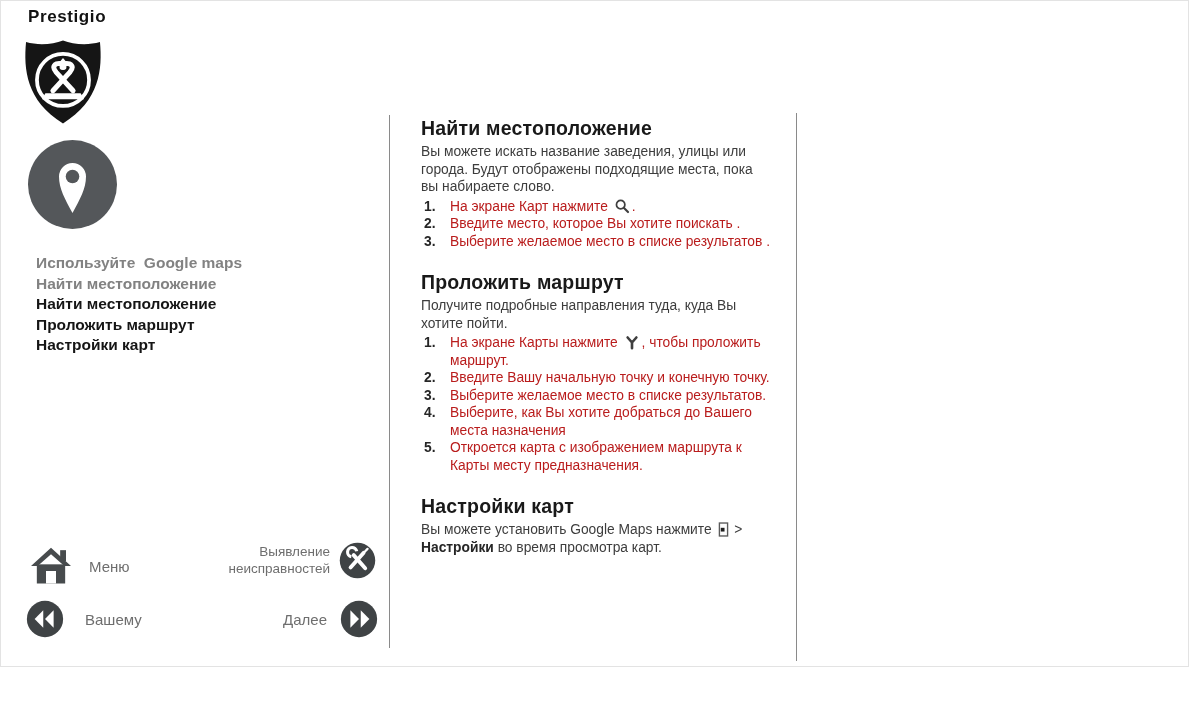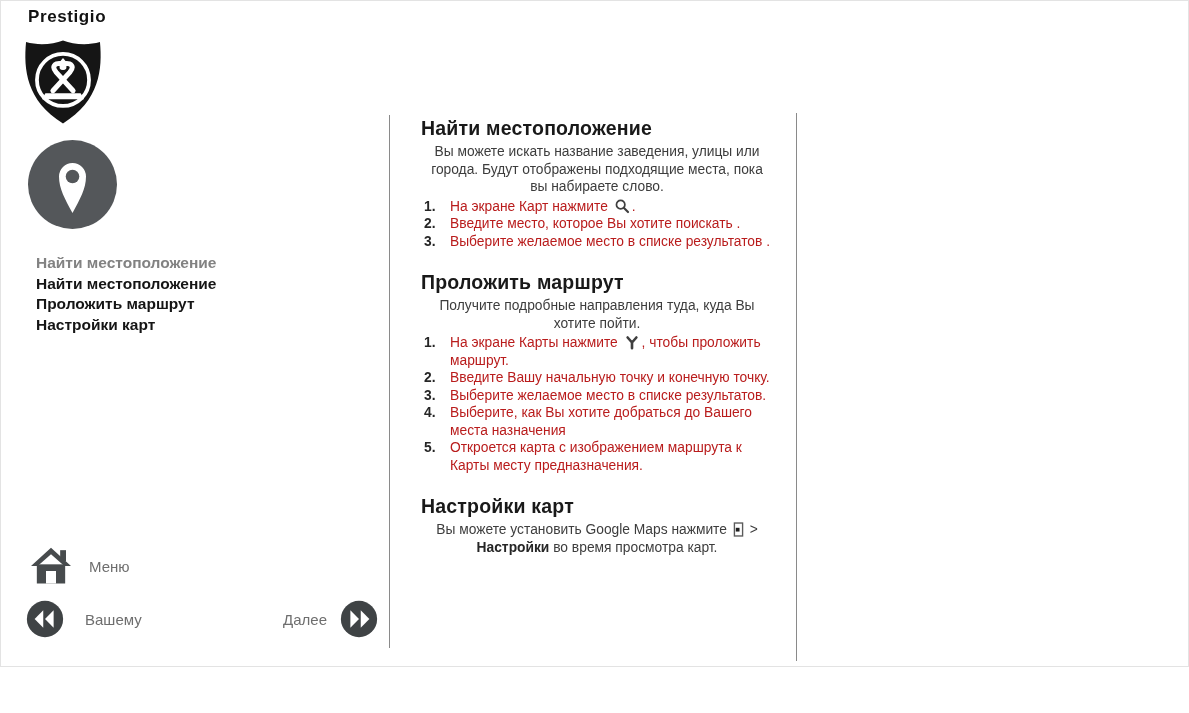--- a/index.html
+++ b/index.html
@@ -20,21 +20,21 @@
   #menu .item{color:#151515;white-space:pre;cursor:pointer;}
   #menu .item.muted{color:#828282;}
   
   .vrule{position:absolute;width:1px;background:#8a8a8a;}
   #rule-left{left:388px;top:114px;height:533px;}
   #rule-right{left:795px;top:112px;height:548px;}
   
   #content{position:absolute;left:420px;top:116px;width:352px;}
   .sec-h{font-size:19.5px;font-weight:bold;color:#191919;margin:0 0 3px 0;letter-spacing:.2px;}
   .sec-h.gap{margin-top:21px;}
-  .body{font-size:13.8px;line-height:17.5px;color:#3d3d3d;margin:0;text-align:center;}
+  .body{font-size:13.8px;line-height:17.5px;color:#3d3d3d;margin:0;}
   ol.steps{margin:2px 0 0 0;padding:0;list-style:none;counter-reset:n;}
   ol.steps li{counter-increment:n;position:relative;padding-left:29px;
     font-size:13.8px;line-height:17.5px;color:#b91c1c;}
   ol.steps li::before{content:counter(n) ".";position:absolute;left:3px;top:0;
     font-weight:bold;color:#262626;}
   .inline-icon{display:inline-block;vertical-align:-3px;margin:0 2px;}
   .b{font-weight:bold;color:#262626;}
   
   .nav-row{position:absolute;display:flex;align-items:center;}
   #nav-home{left:30px;top:546px;gap:18px;}
@@ -60,20 +60,21 @@
     <polygon points="29,67 71,67 75,74 25,74" fill="#ffffff"></polygon>
   </svg>
 
   <svg id="pin-circle" width="89" height="89" viewBox="0 0 89 89">
     <circle cx="44.5" cy="44.5" r="44.5" fill="#54575a"></circle>
     <path d="M44.5 73 C37 59 31 49 31 36.5 A13.5 13.5 0 1 1 58 36.5 C58 49 52 59 44.5 73 Z" fill="#ffffff"></path>
     <circle cx="44.5" cy="36.5" r="6.8" fill="#54575a"></circle>
   </svg>
 
   <nav id="menu">
+    <div class="item muted">Используйте  Google maps</div>
     <div class="item muted">Найти местоположение</div>
     <div class="item">Найти местоположение</div>
     <div class="item">Проложить маршрут</div>
     <div class="item">Настройки карт</div>
   </nav>
 
   <div class="vrule" id="rule-left"></div>
   <div class="vrule" id="rule-right"></div>
 
   <main id="content">
@@ -114,20 +115,30 @@
   <div class="nav-row" id="nav-home">
     <svg width="40" height="38" viewBox="0 0 48 44">
       <rect x="35" y="3" width="7" height="13" fill="#474b4d"></rect>
       <polygon points="24,0 48,22 40,22 24,8 8,22 0,22" fill="#474b4d"></polygon>
       <rect x="7" y="20" width="34" height="23" fill="#474b4d"></rect>
       <rect x="18" y="28" width="12" height="15" fill="#ffffff"></rect>
     </svg>
     <span class="nav-label">Меню</span>
   </div>
 
+  <div class="nav-row" id="nav-trouble">
+    <span class="nav-label two-line"><span>Выявление</span><br><span>неисправностей</span></span>
+    <svg width="37" height="37" viewBox="0 0 48 48">
+      <circle cx="24" cy="24" r="23" fill="#3f4345"></circle>
+      <path d="M16 19 a6 6 0 1 1 7 -7" fill="none" stroke="#ffffff" stroke-width="4"></path>
+      <line x1="19" y1="17" x2="34" y2="34" stroke="#ffffff" stroke-width="5" stroke-linecap="round"></line>
+      <line x1="32" y1="14" x2="15" y2="33" stroke="#ffffff" stroke-width="5" stroke-linecap="round"></line>
+      <line x1="34" y1="12" x2="37" y2="9" stroke="#ffffff" stroke-width="3" stroke-linecap="round"></line>
+    </svg>
+  </div>
 
   <div class="nav-row" id="nav-back">
     <svg width="38" height="38" viewBox="0 0 44 44">
       <circle cx="22" cy="22" r="21" fill="#3f4345"></circle>
       <polygon points="20,12 10,22 20,32" fill="#ffffff"></polygon>
       <polygon points="32,12 22,22 32,32" fill="#ffffff"></polygon>
     </svg>
     <span class="nav-label">Вашему</span>
   </div>
 

